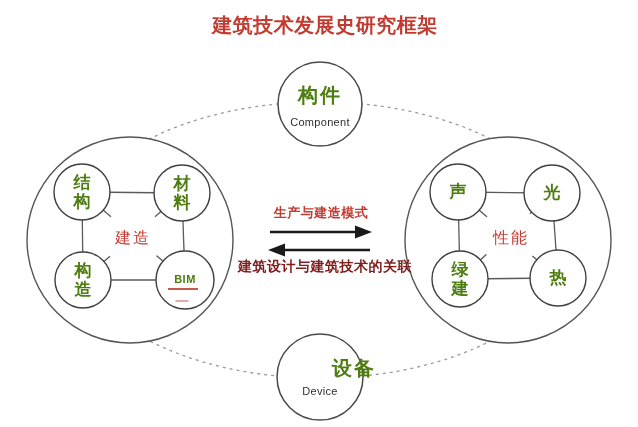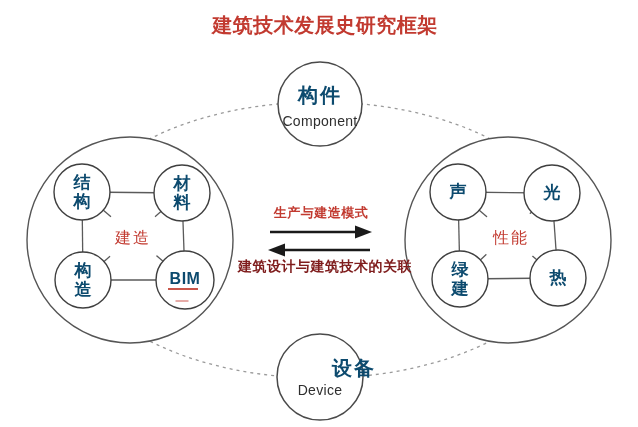--- a/index.html
+++ b/index.html
@@ -10,33 +10,33 @@
     background: #ffffff;
     font-family: "Liberation Sans", sans-serif;
     overflow: hidden;
   }
   .canvas svg { position: absolute; left: 0; top: 0; }
   .lbl {
     position: absolute;
     transform: translate(-50%, -50%);
     white-space: pre-line;
     text-align: center;
-    color: #0c4a6e;
+    color: #4d7c0f;
     line-height: 1.12;
   }
   .title {
     font-size: 20px;
     font-weight: 700;
     color: #c23a30;
     letter-spacing: 0.5px;
   }
   .node-main { font-size: 20px; font-weight: 700; letter-spacing: 2px; }
-  .node-sub  { font-size: 14px; font-weight: 400; color: #2e2e2e; letter-spacing: 0.3px; }
+  .node-sub  { font-size: 11px; font-weight: 400; color: #2e2e2e; letter-spacing: 0.3px; }
   .sub-node  { font-size: 17px; font-weight: 700; }
-  .bim-node  { font-size: 16px; font-weight: 700; letter-spacing: 0.5px; }
+  .bim-node  { font-size: 11px; font-weight: 700; letter-spacing: 0.5px; }
   .cluster-center {
     font-size: 16px;
     font-weight: 400;
     color: #c23a30;
     letter-spacing: 2px;
   }
   .rel-top    { font-size: 13px; font-weight: 700; color: #c23a30; letter-spacing: 0.5px; }
   .rel-bottom { font-size: 14px; font-weight: 700; color: #7f1d1d; letter-spacing: 0.5px; }
   .bim-underline {
     position: absolute;

